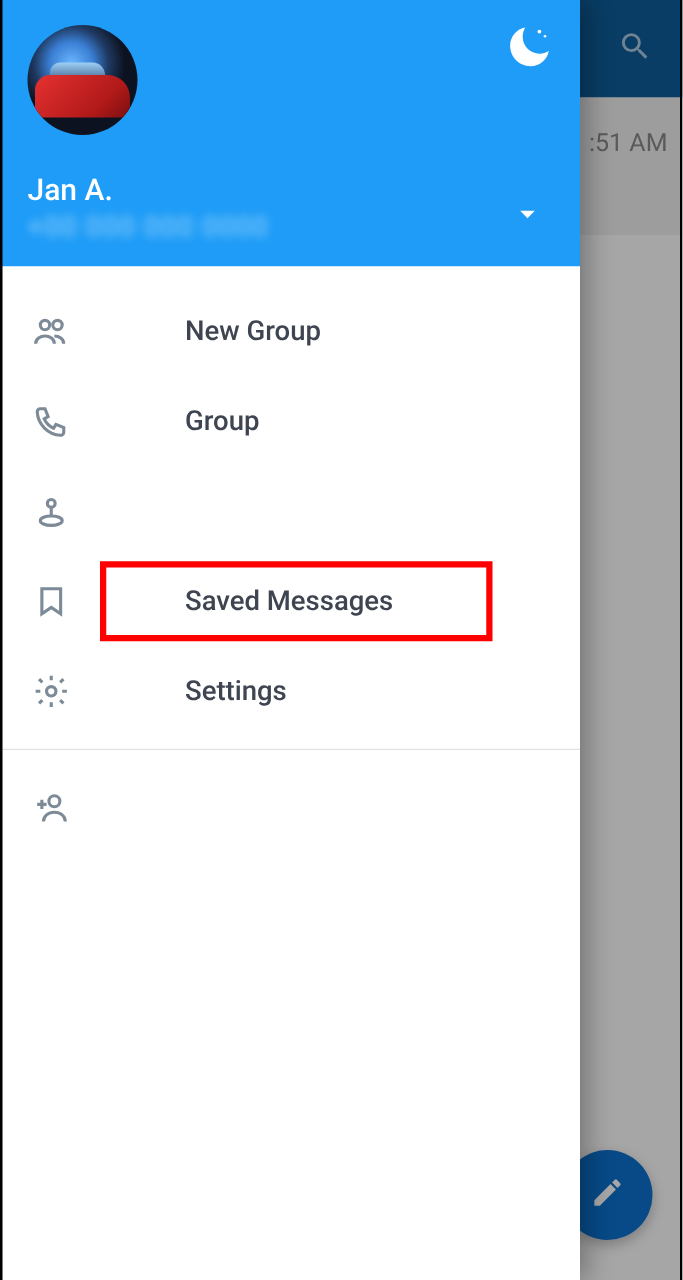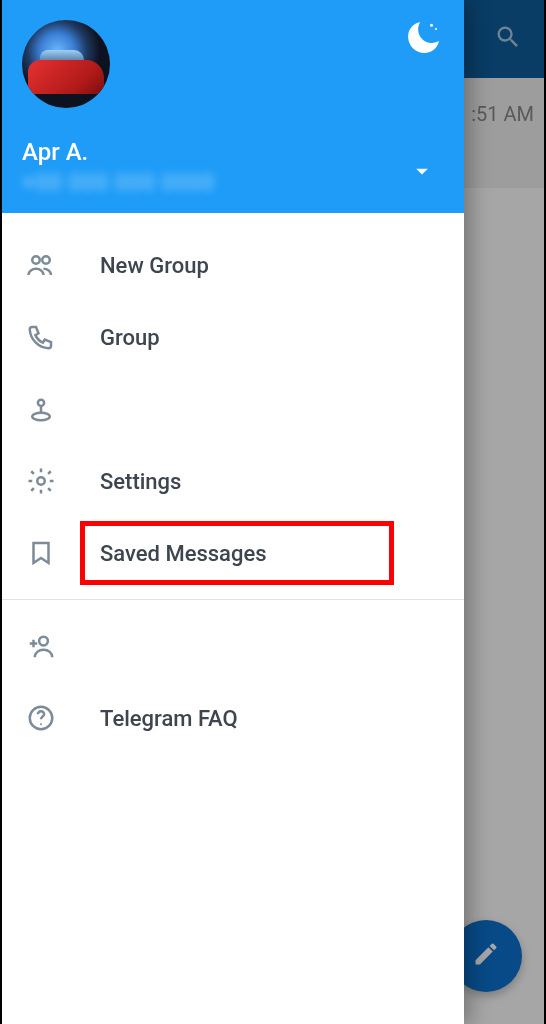--- a/index.html
+++ b/index.html
@@ -134,20 +134,21 @@
   overflow-y: auto;
   padding-top: 16px;
 }
 .menu-item {
   display: flex;
   align-items: center;
   height: 72px;
   padding-left: 24px;
   cursor: pointer;
   position: relative;
+  gap: 48px;
 }
 .menu-item .icon {
   width: 34px;
   height: 34px;
   display: flex;
   align-items: center;
   justify-content: center;
 }
 .menu-item svg { width: 30px; height: 30px; stroke: #7d8b98; stroke-width: 2; fill: none; }
 .menu-item .label {
@@ -217,21 +218,21 @@
           <svg viewBox="0 0 24 24">
               <path d="M12.3 22c4.9 0 9-3.5 9.7-8.1-1.4.9-3.1 1.4-4.9 1.4-5 0-9-4-9-9 0-1.8.5-3.5 1.4-4.9C4.9 2.1 1.4 6.2 1.4 11.1 1.4 17.1 6.3 22 12.3 22z"></path>
               <circle cx="17" cy="3.5" r="1"></circle>
               <circle cx="20" cy="6" r=".7"></circle>
             </svg>
         </span>
       </div>
     </div>
     <div class="header-bottom">
       <div>
-        <div class="user-name">Apr A.</div>
+        <div class="user-name">Jan A.</div>
         <div class="user-phone">+00 000 000 0000</div>
       </div>
       <div class="expand-btn">
         <span>
           <svg viewBox="0 0 24 24">
               <path d="M7 10l5 5 5-5z"></path>
             </svg>
         </span>
       </div>
     </div>
@@ -267,56 +268,46 @@
             <circle cx="12" cy="7" r="2.5"></circle>
             <path d="M12 10v5"></path>
             <ellipse cx="12" cy="18" rx="7" ry="3"></ellipse>
           </svg>
       </span>
     </div>
 
     <div class="menu-item">
       <span class="icon">
         <svg viewBox="0 0 24 24">
+            <path d="M6 4h12v16l-6-4-6 4V4z"></path>
+          </svg>
+      </span>
+      <span class="label">Saved Messages</span>
+      <div class="highlight"></div>
+    </div>
+
+    <div class="menu-item">
+      <span class="icon">
+        <svg viewBox="0 0 24 24">
             <circle cx="12" cy="12" r="3"></circle>
             <path d="M12 2v3M12 19v3M4.2 4.2l2.1 2.1M17.7 17.7l2.1 2.1M2 12h3M19 12h3M4.2 19.8l2.1-2.1M17.7 6.3l2.1-2.1"></path>
           </svg>
       </span>
       <span class="label">Settings</span>
-    </div>
-
-    <div class="menu-item">
-      <span class="icon">
-        <svg viewBox="0 0 24 24">
-            <path d="M6 4h12v16l-6-4-6 4V4z"></path>
-          </svg>
-      </span>
-      <span class="label">Saved Messages</span>
-      <div class="highlight"></div>
     </div>
 
     <div class="divider"></div>
 
     <div class="menu-item">
       <span class="icon">
         <svg viewBox="0 0 24 24">
             <circle cx="14" cy="8" r="3.5"></circle>
             <path d="M7 21c0-3.5 3-6 7-6s7 2.5 7 6"></path>
             <path d="M3 10h6M6 7v6"></path>
           </svg>
       </span>
     </div>
 
-    <div class="menu-item">
-      <span class="icon">
-        <svg viewBox="0 0 24 24">
-            <circle cx="12" cy="12" r="9"></circle>
-            <path d="M9.5 9a2.5 2.5 0 115 0c0 1.5-2.5 2-2.5 4"></path>
-            <circle cx="12" cy="17" r=".8" fill="#7d8b98" stroke="none"></circle>
-          </svg>
-      </span>
-      <span class="label">Telegram FAQ</span>
-    </div>
 
   </div>
 </div>
 
 <div class="frame"></div>
 
 </body></html>

